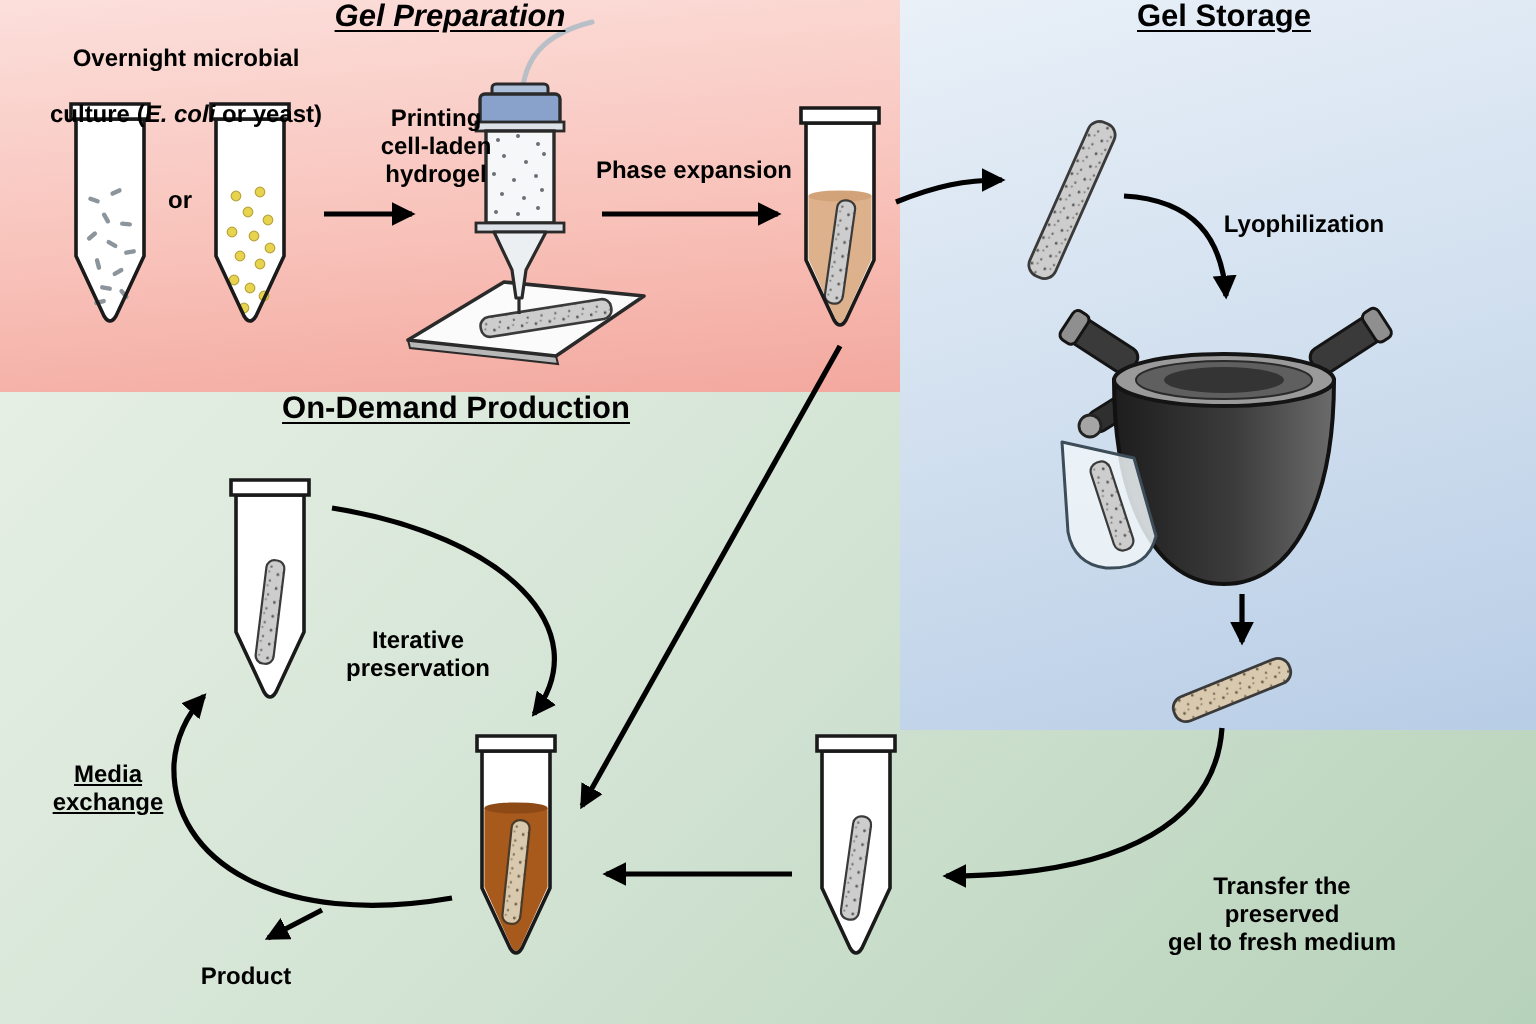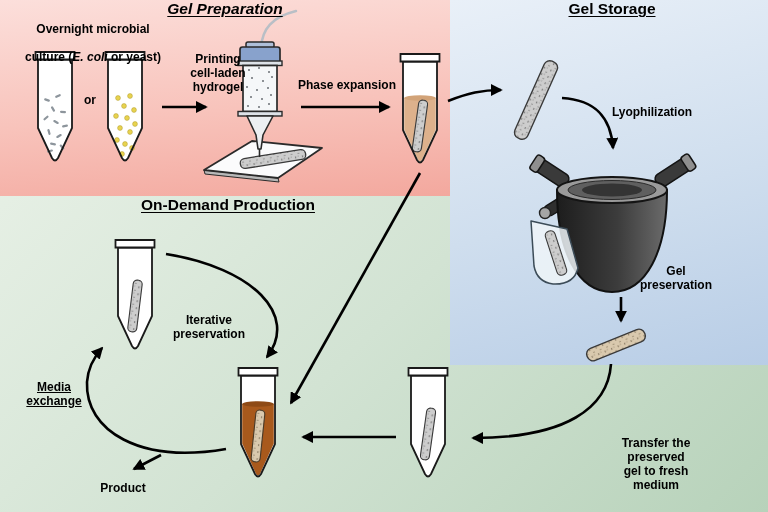--- a/index.html
+++ b/index.html
@@ -235,24 +235,22 @@
     <div><span>culture (</span><i>E. coli</i><span> or yeast)</span></div>
   </div>
 
   <div class="label" style="left:90px;top:93px;">or</div>
   <div class="label" style="left:170px;top:52px;margin-left:48px;">Printing
 cell-laden
 hydrogel</div>
   <div class="label" style="left:347px;top:78px;">Phase expansion</div>
 
   <div class="label" style="left:652px;top:105px;">Lyophilization</div>
-  <div class="label" style="left:676px;top:264px;">Gel
-preservation</div>
 
   <div class="label" style="left:209px;top:313px;">Iterative
 preservation</div>
   <div class="label" style="left:54px;top:380px;text-decoration:underline;">Media
 exchange</div>
   <div class="label" style="left:123px;top:481px;text-align:right;">Product</div>
-  <div class="label" style="left:656px;top:436px;text-align:center;">Transfer the preserved
+  <div class="label" style="left:641px;top:436px;text-align:center;">Transfer the preserved
 gel to fresh medium</div>
 
 </div>
 
 </body></html>

